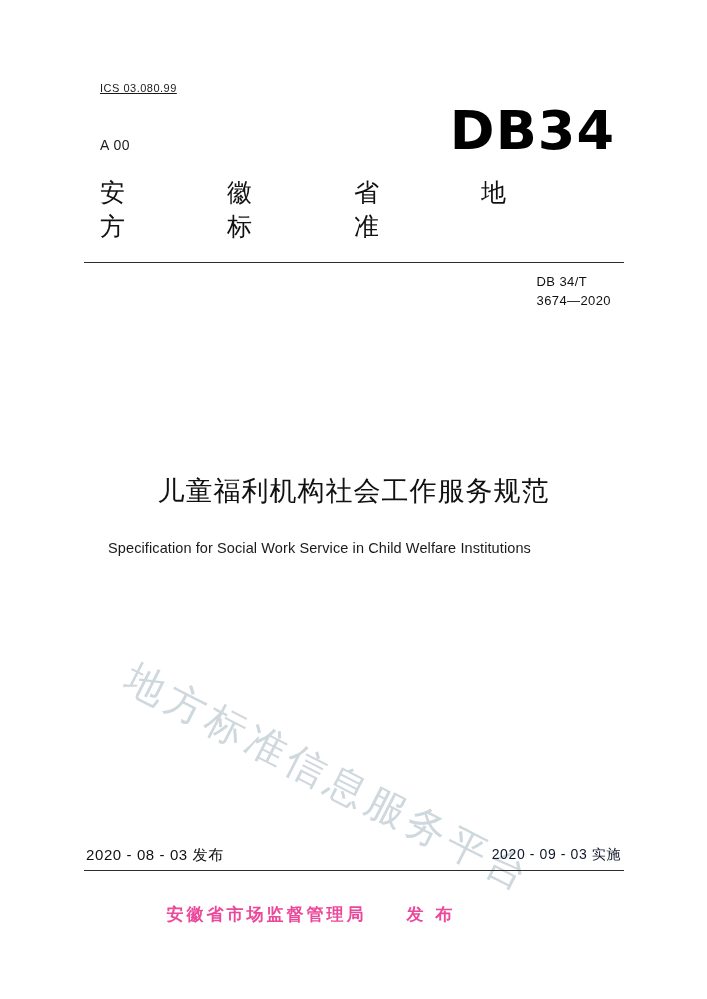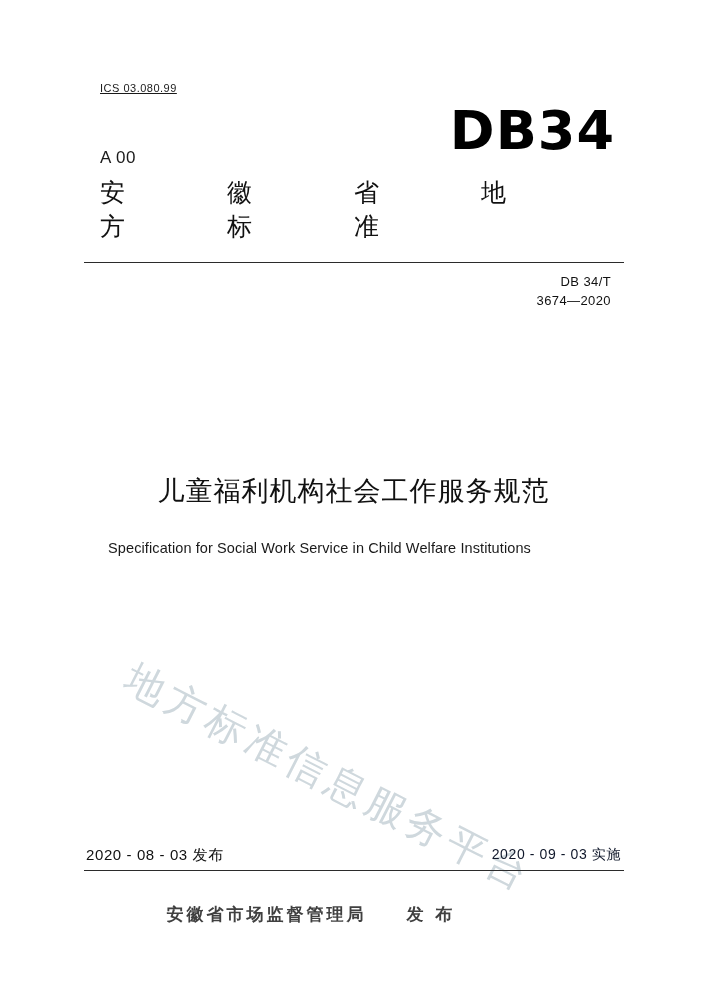--- a/index.html
+++ b/index.html
@@ -31,22 +31,22 @@
     top: 82px;
     font-size: 11px;
     letter-spacing: 0.5px;
     color: #1a1a1a;
     white-space: nowrap;
     text-decoration: underline;
   }
   .ccs {
     position: absolute;
     left: 100px;
-    top: 148px;
-    font-size: 17px;
+    top: 137px;
+    font-size: 14px;
     letter-spacing: 0.5px;
     color: #1a1a1a;
     white-space: nowrap;
   }
   .db-logo {
     position: absolute;
     right: 92px;
     top: 104px;
     font-size: 54px;
     font-weight: bold;
@@ -88,21 +88,21 @@
     top: 262px;
     width: 540px;
     height: 1px;
     background: #2b2b2b;
   }
 
   .std-no {
     position: absolute;
     right: 96px;
     top: 272px;
-    text-align: right;
+    text-align: left;
     font-size: 13px;
     line-height: 19px;
     color: #111111;
     letter-spacing: 0.4px;
   }
 
   
   .title-cn {
     position: absolute;
     left: 0;
@@ -174,21 +174,21 @@
   }
   .issuer {
     position: absolute;
     left: 0;
     top: 903px;
     width: 622px;
     text-align: center;
     font-size: 17px;
     font-weight: bold;
     letter-spacing: 3px;
-    color: #404040;
+    color: #ec4899;
     font-family: "DejaVu Sans", sans-serif;
   }
   .issuer .gap {
     display: inline-block;
     width: 22px;
   }
 </style>
 </head>
 <body>
 

